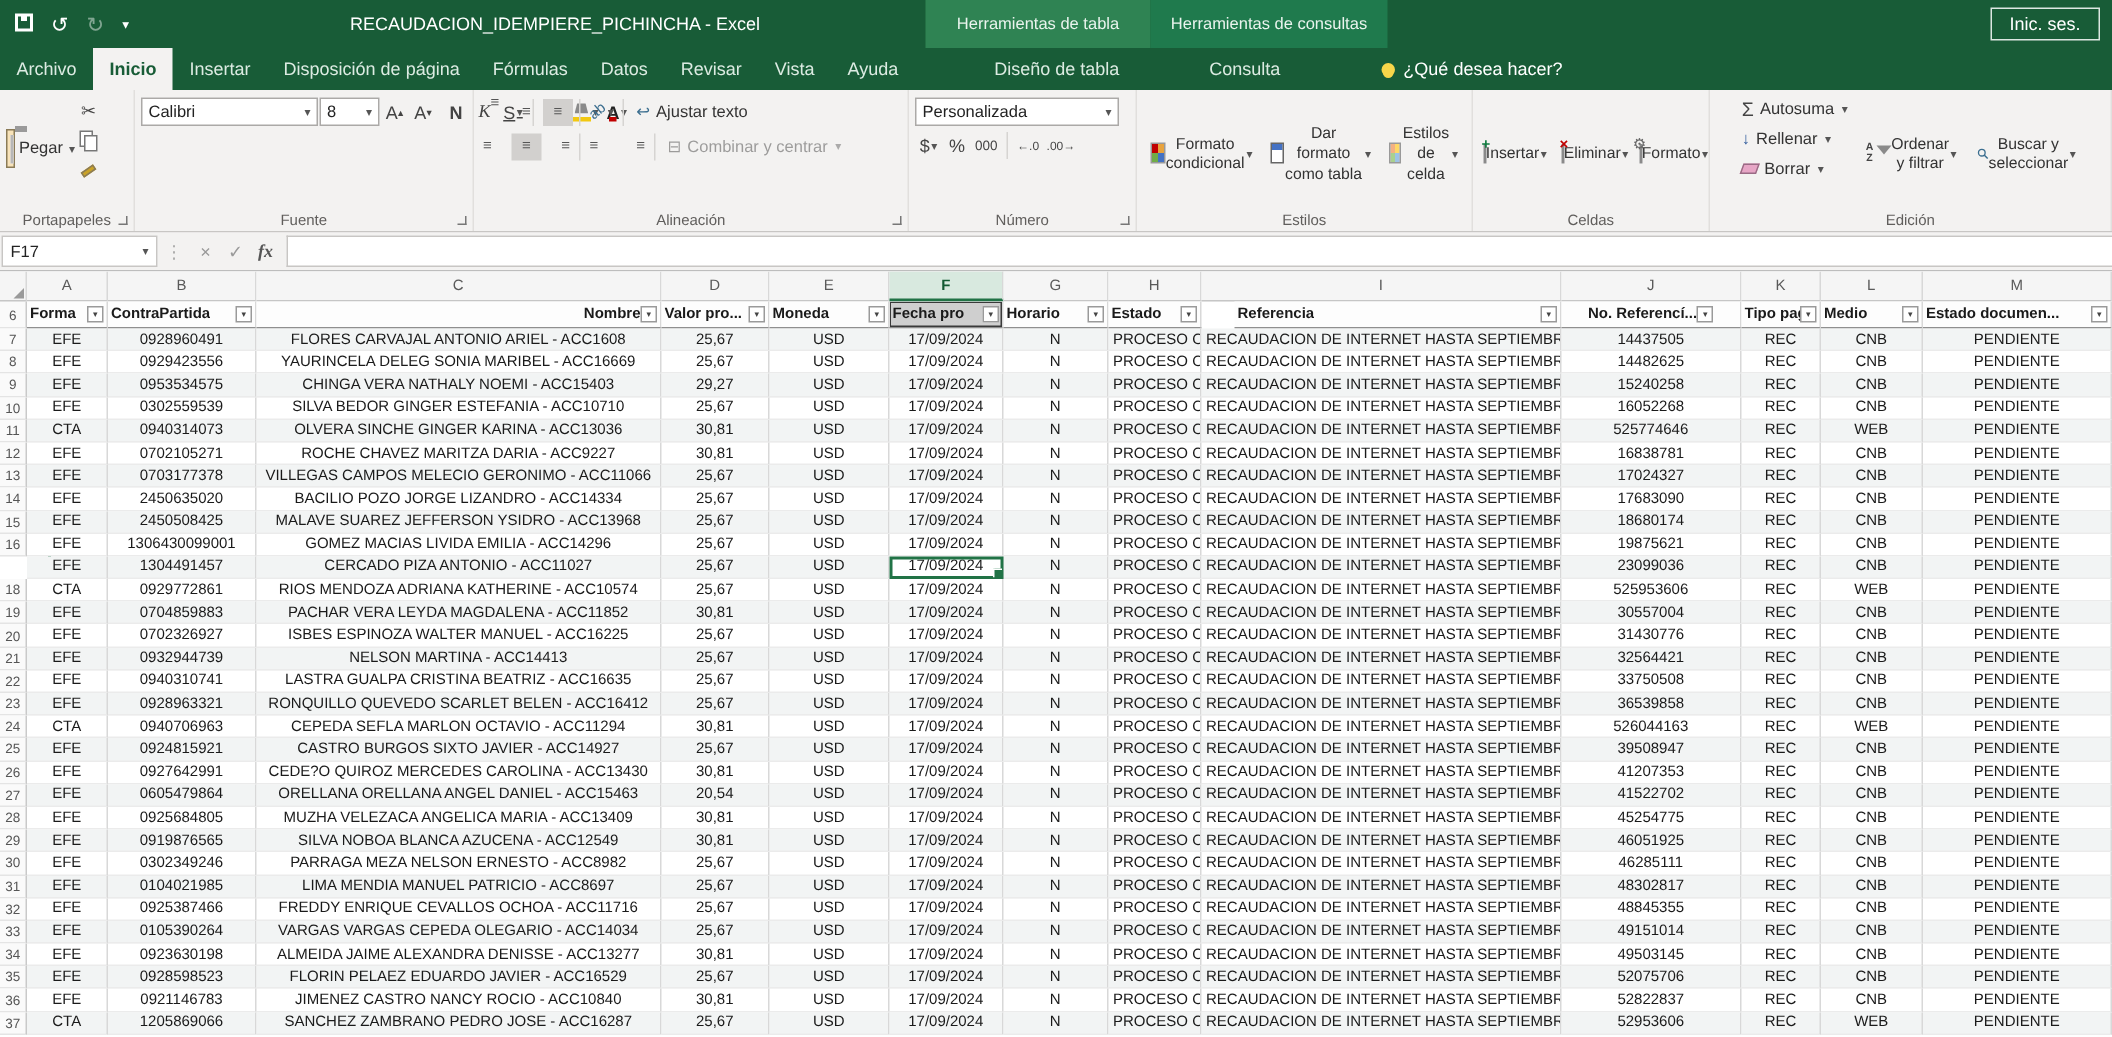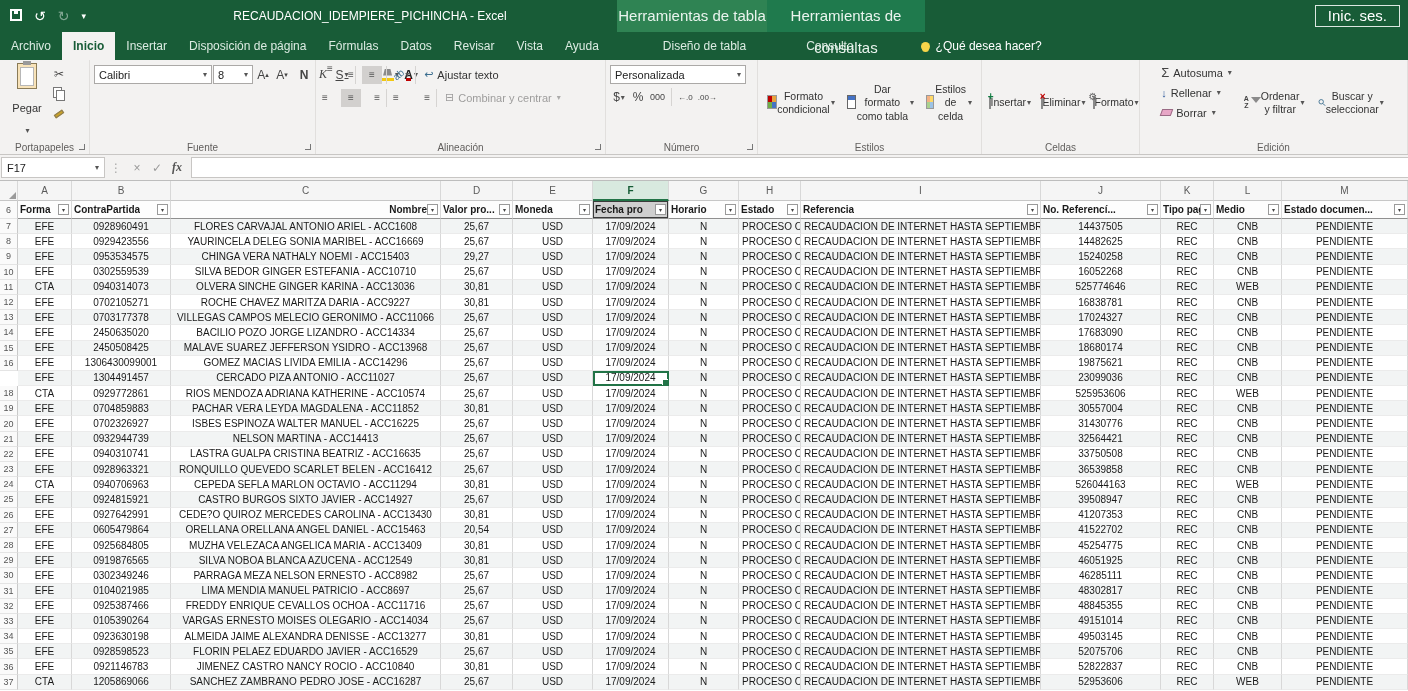--- a/index.html
+++ b/index.html
@@ -11,24 +11,24 @@
   body{font-family:"Liberation Sans","DejaVu Sans",sans-serif;font-size:12px;background:#fff;}
 
   
   .titlebar{position:relative;height:32px;background:var(--brand);color:#fff;}
   .qat{position:absolute;left:10px;top:0;height:32px;display:flex;align-items:center;gap:12px;}
   .qat .g{color:#fff;font-size:14px;cursor:pointer;}
   .qat .dim{opacity:.45;}
   .icon-save{width:12px;height:12px;border:2px solid #fff;position:relative;display:inline-block;}
   .icon-save::before{content:"";position:absolute;top:-1px;left:2px;width:4px;height:4px;background:#fff;}
   .win-title{position:absolute;left:205px;width:330px;top:0;line-height:32px;text-align:center;font-size:12px;white-space:nowrap;}
-  .ctx-strip{position:absolute;top:0;height:32px;line-height:32px;text-align:center;font-size:15px;color:#eaf4ee;}
+  .ctx-strip{position:absolute;top:0;height:32px;line-height:32px;text-align:center;font-size:11px;color:#eaf4ee;}
   .ctx-a{left:617px;width:150px;background:var(--ctx1);}
   .ctx-b{left:767px;width:158px;background:var(--ctx2);}
-  .signin{position:absolute;right:8px;top:5px;height:22px;line-height:20px;padding:0 12px;border:1px solid rgba(255,255,255,.85);font-size:15px;cursor:pointer;}
+  .signin{position:absolute;right:8px;top:5px;height:22px;line-height:20px;padding:0 12px;border:1px solid rgba(255,255,255,.85);font-size:12px;cursor:pointer;}
 
   
   .tabs{height:28px;background:var(--brand);display:flex;align-items:stretch;color:#dcebe2;font-size:12px;}
   .tab{padding:0 11px;line-height:28px;cursor:pointer;white-space:nowrap;}
   .tab.active{background:var(--ribbon-bg);color:var(--brand);font-weight:bold;}
   .tab.ctx1m{margin-left:42px;}
   .tab.ctx2m{margin-left:38px;}
   .search-hint{display:flex;align-items:center;gap:6px;margin-left:56px;color:#fff;cursor:pointer;}
   .bulb{width:9px;height:9px;border-radius:50%;background:#f7d64a;display:inline-block;box-shadow:0 2px 0 -1px #f7d64a;}
 
@@ -40,21 +40,21 @@
   .launcher::before{content:"";position:absolute;right:2px;bottom:2px;width:5px;height:5px;border-right:1px solid #777;border-bottom:1px solid #777;}
   .rbody{flex:1;display:flex;}
   .rrow{display:flex;align-items:center;gap:1px;}
   .ibtn{min-width:18px;height:18px;display:inline-flex;align-items:center;justify-content:center;font-size:12px;color:#444;cursor:pointer;padding:0 2px;}
   .ibtn.pressed{background:#d2d0ce;}
   .dd{font-size:8px;color:#555;margin-left:1px;}
   .combo{background:#fff;border:1px solid #aba9a7;height:19px;display:flex;align-items:center;justify-content:space-between;font-size:11px;padding:0 4px;color:#222;cursor:pointer;}
   .vdiv{width:1px;height:18px;background:#d6d4d2;margin:0 3px;}
   .grayed{opacity:.45;}
 
-  .paste{display:flex;flex-direction:column;align-items:center;justify-content:space-between;width:46px;height:72px;cursor:pointer;font-size:11px;color:#333;gap:3px;}
+  .paste{display:flex;flex-direction:row;align-items:center;justify-content:center;width:46px;height:72px;cursor:pointer;font-size:11px;color:#333;gap:3px;}
   .icon-clipboard{width:20px;height:26px;background:#f8e3b9;border:1px solid #8a7b57;position:relative;}
   .icon-clipboard::before{content:"";position:absolute;left:2px;top:3px;right:2px;bottom:2px;background:#fff;border:1px solid #b7b7b7;}
   .icon-clipboard::after{content:"";position:absolute;left:5px;top:-3px;width:8px;height:4px;background:#9a9a9a;}
   .mini-col{display:flex;flex-direction:column;justify-content:flex-start;gap:2px;padding-top:2px;}
   .icon-copy{width:9px;height:11px;background:#fff;border:1px solid #777;box-shadow:-3px -3px 0 -1px #fff,-3px -3px 0 0 #777;margin:3px 0 0 3px;display:inline-block;}
   .icon-brush{width:10px;height:4px;background:#c9a227;border:1px solid #8a7b57;display:inline-block;transform:rotate(-35deg);}
 
   .bolditalic{font-weight:bold;}
   .kital{font-style:italic;font-family:"Liberation Serif","DejaVu Serif",serif;}
   .uline{text-decoration:underline;}
@@ -448,25 +448,25 @@
         <div class="filterbtn">▾</div>
       </div>
       <div class="cell" style="justify-content: space-between;">
         <div class="hlabel">Horario</div>
         <div class="filterbtn">▾</div>
       </div>
       <div class="cell" style="justify-content: space-between;">
         <div class="hlabel">Estado</div>
         <div class="filterbtn">▾</div>
       </div>
-      <div class="cell" style="">
+      <div class="cell" style=" margin-left: 22px;">
         <div class="hlabel">Referencia</div>
         <div class="filterbtn">▾</div>
       </div>
-      <div class="cell" style="justify-content: space-between;">
+      <div class="cell" style="justify-content: center;">
         <div class="hlabel">No. Referencí...</div>
         <div class="filterbtn">▾</div>
       </div>
       <div class="cell" style="justify-content: space-between;">
         <div class="hlabel">Tipo pago</div>
         <div class="filterbtn">▾</div>
       </div>
       <div class="cell" style="justify-content: space-between;">
         <div class="hlabel">Medio</div>
         <div class="filterbtn">▾</div>
@@ -890,21 +890,21 @@
         <div class="cell al">RECAUDACION DE INTERNET HASTA SEPTIEMBRE 2024</div>
         <div class="cell">48845355</div>
         <div class="cell">REC</div>
         <div class="cell">CNB</div>
         <div class="cell">PENDIENTE</div>
       </div>
       <div class="gridrow drow band">
         <div class="rownum">33</div>
         <div class="cell">EFE</div>
         <div class="cell">0105390264</div>
-        <div class="cell">VARGAS ERNESTO MOISES OLEGARIO - ACC14034</div>
+        <div class="cell">VARGAS VARGAS CEPEDA OLEGARIO - ACC14034</div>
         <div class="cell">25,67</div>
         <div class="cell">USD</div>
         <div class="cell">17/09/2024</div>
         <div class="cell">N</div>
         <div class="cell al">PROCESO OK</div>
         <div class="cell al">RECAUDACION DE INTERNET HASTA SEPTIEMBRE 2024</div>
         <div class="cell">49151014</div>
         <div class="cell">REC</div>
         <div class="cell">CNB</div>
         <div class="cell">PENDIENTE</div>

